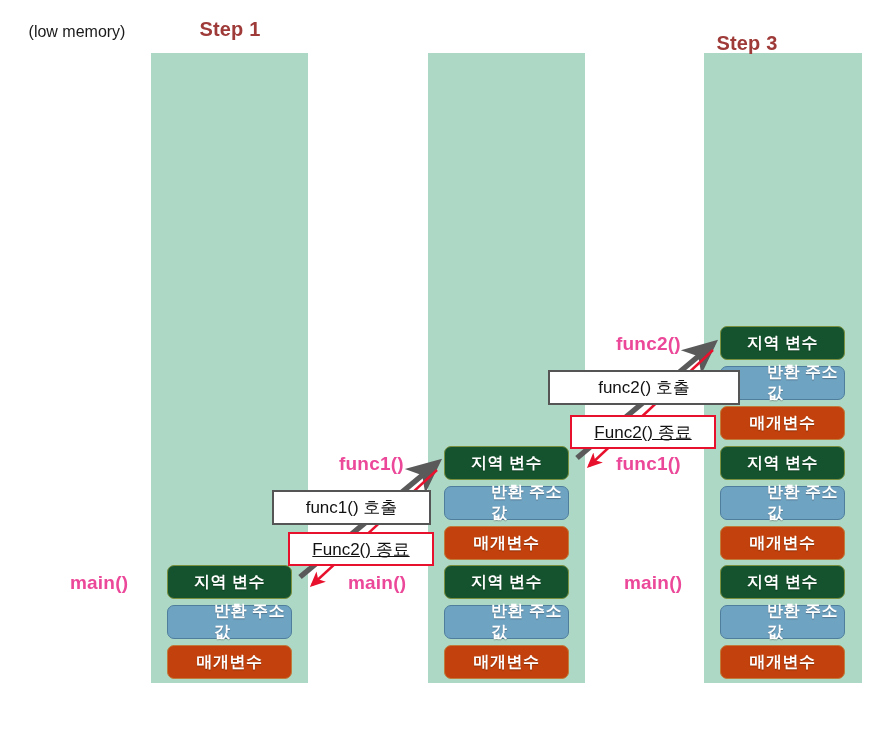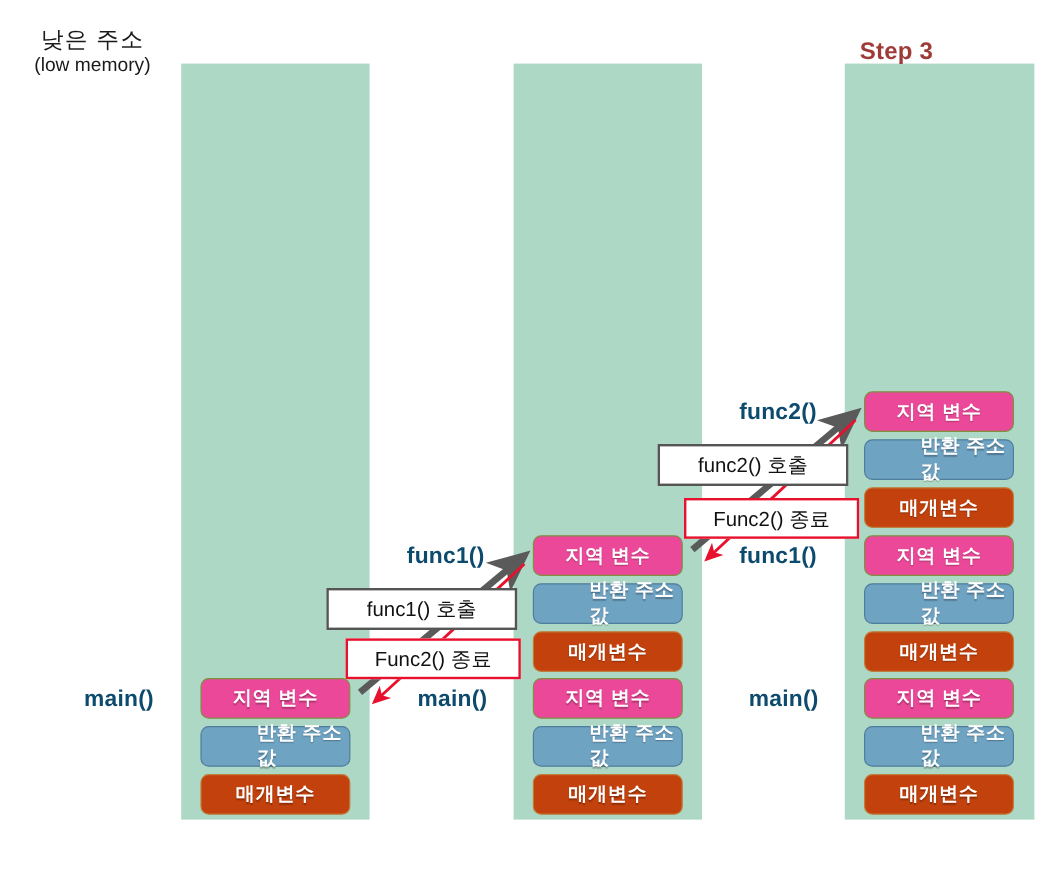--- a/index.html
+++ b/index.html
@@ -45,61 +45,61 @@
     position:absolute;
     width:125px;height:34px;
     border-radius:7px;
     box-sizing:border-box;
     display:flex;align-items:center;justify-content:center;
     color:#ffffff;
     font-size:16px;font-weight:bold;
     letter-spacing:.5px;
     text-shadow:0 1px 1px rgba(0,0,0,.28);
   }
-  .block.local{background:#ec4899;border:1.5px solid #7B9140;}
+  .block.local{background:#14532d;border:1.5px solid #7B9140;}
   .block.ret{background:#6FA3C2;border:1.5px solid #4E7E9C;padding-left:46px;}
   .block.param{background:#c2410c;border:1.5px solid #C07C3A;}
 
   
   .fn-label{
     position:absolute;
-    color:#0c4a6e;font-weight:bold;font-size:19px;
+    color:#ec4899;font-weight:bold;font-size:19px;
     letter-spacing:.2px;
     white-space:nowrap;
   }
 
   
   .callout{
     position:absolute;
     background:#ffffff;
     box-sizing:border-box;
     display:flex;align-items:center;justify-content:center;
     white-space:nowrap;
     font-size:17px;
     color:#111;
   }
   .callout.gray{border:2px solid #555555;}
-  .callout.red{border:2.5px solid #E8112D;}
+  .callout.red{border:2.5px solid #E8112D;text-decoration:underline;}
 
   
   #arrows{position:absolute;left:0;top:0;width:874px;height:731px;pointer-events:none;}
 </style>
 </head>
 <body>
 
 <div id="stage">
 
   <div id="col1-bg" class="col-bg"></div>
   <div id="col2-bg" class="col-bg"></div>
   <div id="col3-bg" class="col-bg"></div>
 
+  <div id="step1-title" class="step-title">Step 1</div>
   <div id="step3-title" class="step-title">Step 3</div>
 
   <div id="low-label" class="axis-label">
-    <span class="ko">낮은 주소</span>
     <span class="en">(low memory)</span>
   </div>
 
   <div class="block local" style="left:167px;top:565px;">지역 변수</div>
   <div class="block ret" style="left:167px;top:605px;">반환 주소값</div>
   <div class="block param" style="left:167px;top:645px;">매개변수</div>
   <div class="fn-label" style="left:70px;top:572px;">main()</div>
 
   <div class="block local" style="left:444px;top:446px;">지역 변수</div>
   <div class="block ret" style="left:444px;top:486px;">반환 주소값</div>
@@ -141,16 +141,16 @@
     <path d="M437,470 L312,585" stroke="#E8112D" stroke-width="2.4" fill="none" marker-end="url(#redhead)"></path>
 
     <path d="M577,458 L713,344" stroke="#5A5A5A" stroke-width="5.5" fill="none" marker-end="url(#grayhead)"></path>
 
     <path d="M713,350 L589,466" stroke="#E8112D" stroke-width="2.4" fill="none" marker-end="url(#redhead)"></path>
   </svg>
 
   <div class="callout gray" style="left:272px;top:490px;width:159px;height:35px;">func1() 호출</div>
   <div class="callout red" style="left:288px;top:532px;width:146px;height:34px;">Func2() 종료</div>
 
-  <div class="callout gray" style="left:548px;top:370px;width:159px;height:35px;">func2() 호출</div>
+  <div class="callout gray" style="left:548px;top:370px;width:192px;height:35px;">func2() 호출</div>
   <div class="callout red" style="left:570px;top:415px;width:146px;height:34px;">Func2() 종료</div>
 
 </div>
 
 </body></html>

